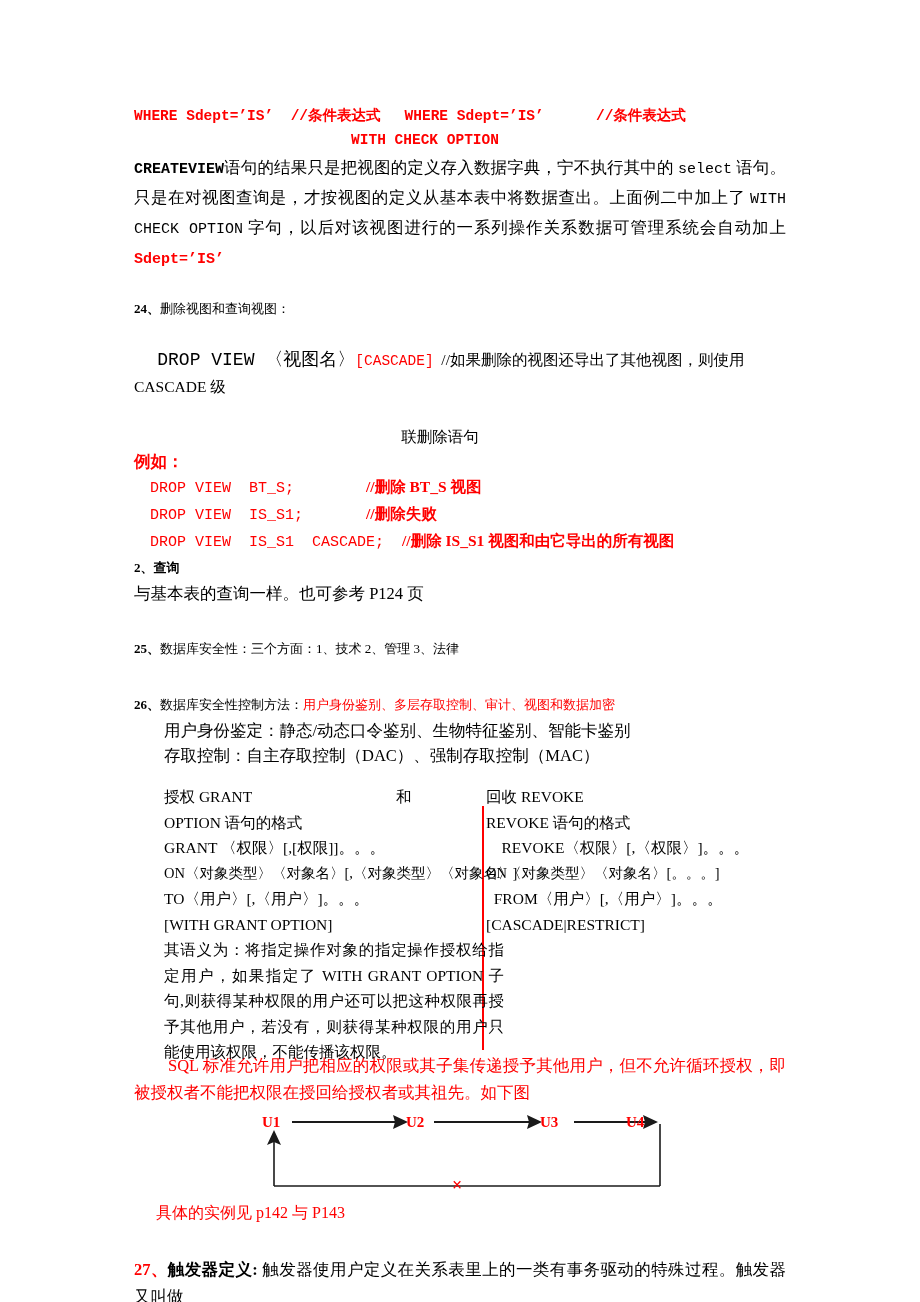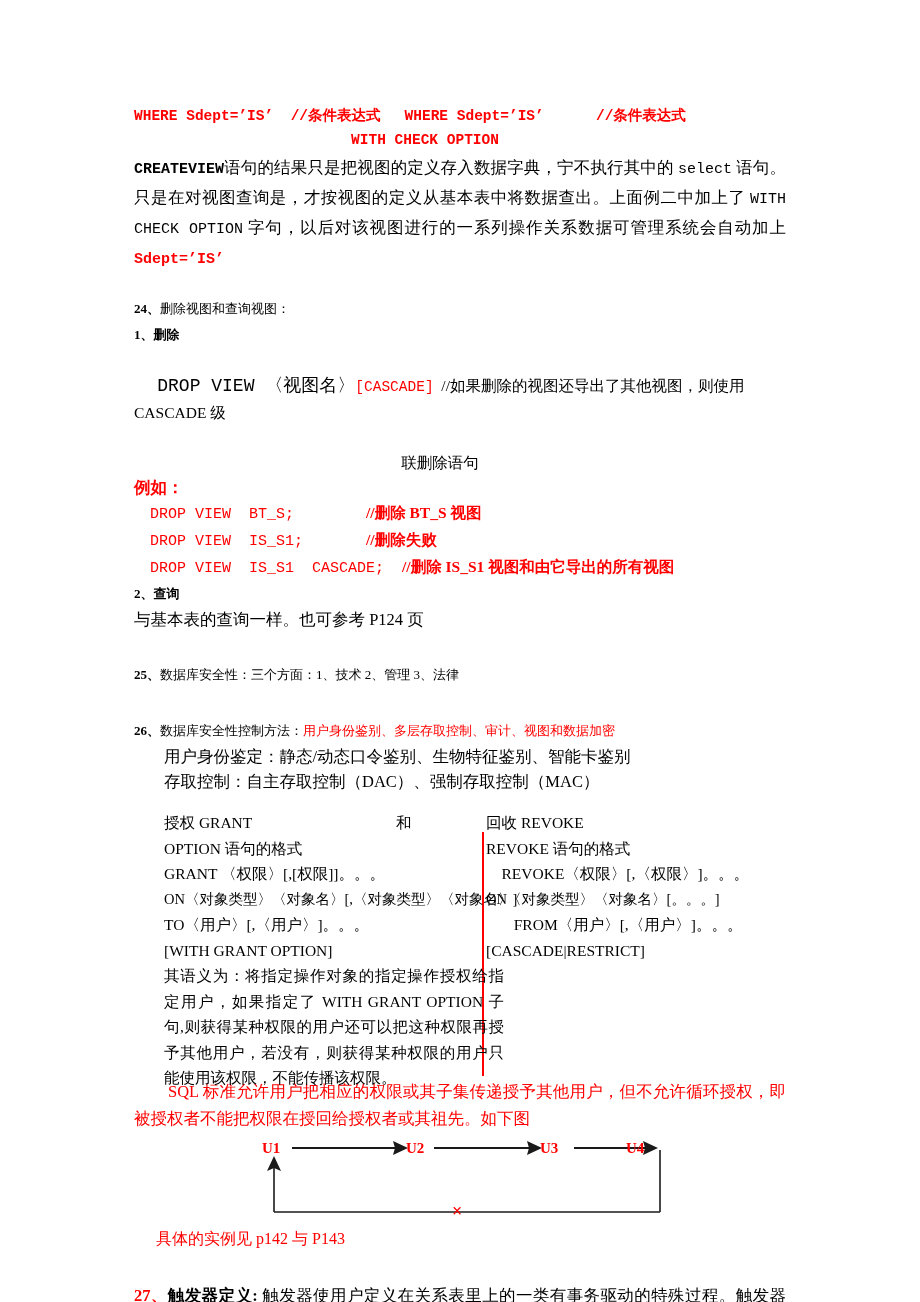--- a/index.html
+++ b/index.html
@@ -190,21 +190,20 @@
     <div class="code-head"><span>WHERE Sdept=’IS’  //条件表达式</span><span style="display:inline-block;width:24px"></span><span>WHERE Sdept=’IS’      //条件表达式</span></div>
     <div class="code-head code-head-center">WITH CHECK OPTION</div>
 
     <div class="mix" style="margin-top:2px;">
       <span class="latb">CREATEVIEW</span><span class="ser">语句的结果只是把视图的定义存入数据字典，宁不执行其中的 </span><span class="lat">select</span><span class="ser"> 语句。只是在对视图查询是，才按视图的定义从基本表中将数据查出。上面例二中加上了 </span><span class="lat">WITH CHECK OPTION</span><span class="ser"> 字句，以后对该视图进行的一系列操作关系数据可管理系统会自动加上 </span><span class="lat red bold">Sdept=’IS’</span>
     </div>
 
     <div class="spacer-md"></div>
 
     <div class="item-head"><span>24、</span><span class="rest">删除视图和查询视图：</span></div>
-    <div class="item-head"><span>1、删除</span></div>
 
     <div class="line" style="font-size:15.5px;">
       <span class="mono" style="font-size:18px;">DROP VIEW 〈视图名〉</span><span class="mono red" style="font-size:14.5px;">[CASCADE]</span><span>  //如果删除的视图还导出了其他视图，则使用 CASCADE 级</span>
     </div>
     <div class="line" style="text-align:center;padding-right:40px;"><span>联删除语句</span></div>
 
     <div class="line red bold" style="font-size:16.5px;">例如：</div>
 
     <div class="code-red"><span>DROP VIEW  BT_S;</span><span>        </span><span class="cn">//删除 BT_S 视图</span></div>
     <div class="code-red"><span>DROP VIEW  IS_S1;</span><span>       </span><span class="cn">//删除失败</span></div>
@@ -236,21 +235,21 @@
         <div class="gr-text">其语义为：将指定操作对象的指定操作授权给指定用户，如果指定了 WITH GRANT OPTION 子句,则获得某种权限的用户还可以把这种权限再授予其他用户，若没有，则获得某种权限的用户只能使用该权限，不能传播该权限。</div>
       </div>
 
       <div class="gr-head-and">和</div>
 
       <div class="gr-col-right">
         <div class="gr-line">回收 REVOKE</div>
         <div class="gr-line">REVOKE 语句的格式</div>
         <div class="gr-line" style="white-space:pre;">    REVOKE〈权限〉[,〈权限〉]。。。</div>
         <div class="gr-line" style="font-size:14.5px;">ON〈对象类型〉〈对象名〉[。。。]</div>
-        <div class="gr-line" style="white-space:pre;margin-left:20px;">  FROM〈用户〉[,〈用户〉]。。。</div>
+        <div class="gr-line" style="white-space:pre;">  FROM〈用户〉[,〈用户〉]。。。</div>
         <div class="gr-line">[CASCADE|RESTRICT]</div>
       </div>
     </div>
 
     <div class="red-para">SQL 标准允许用户把相应的权限或其子集传递授予其他用户，但不允许循环授权，即被授权者不能把权限在授回给授权者或其祖先。如下图</div>
 
     <div class="diagram-wrap">
       <svg class="diagram-svg" width="420" height="86" viewBox="0 0 420 86">
 
         <line x1="30" y1="12" x2="138" y2="12" stroke="#1a1a1a" stroke-width="2"></line>

